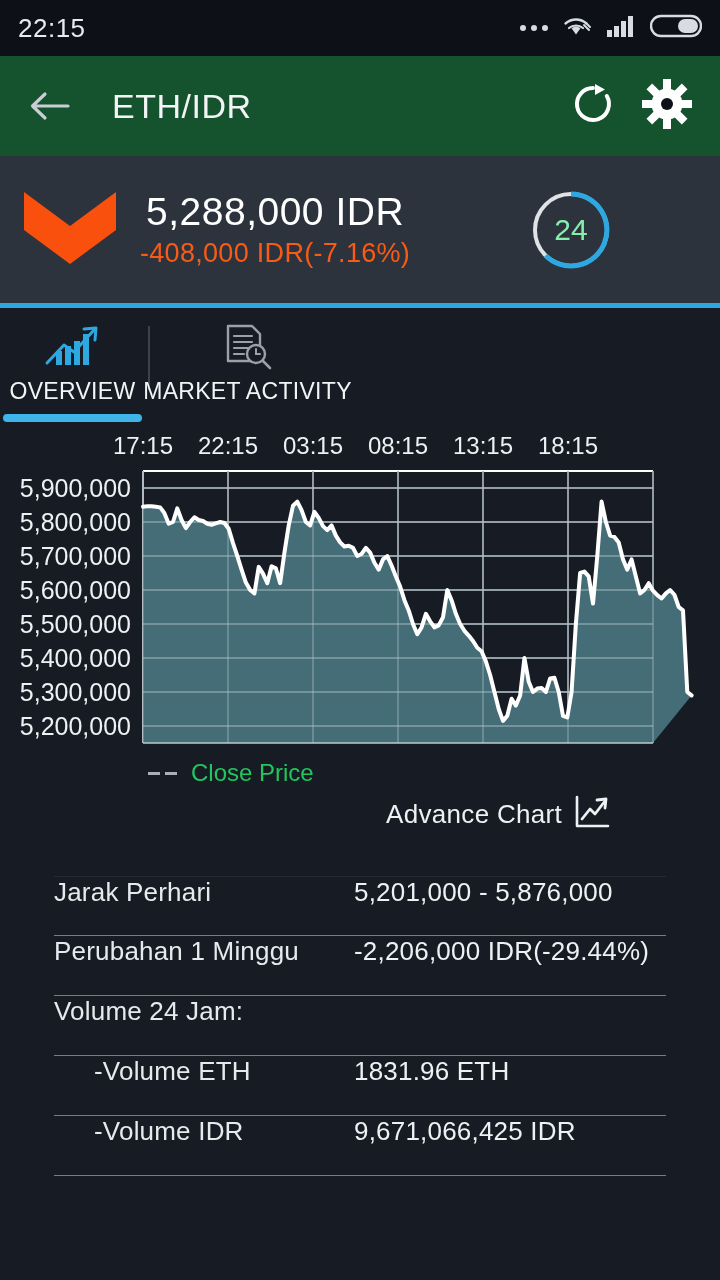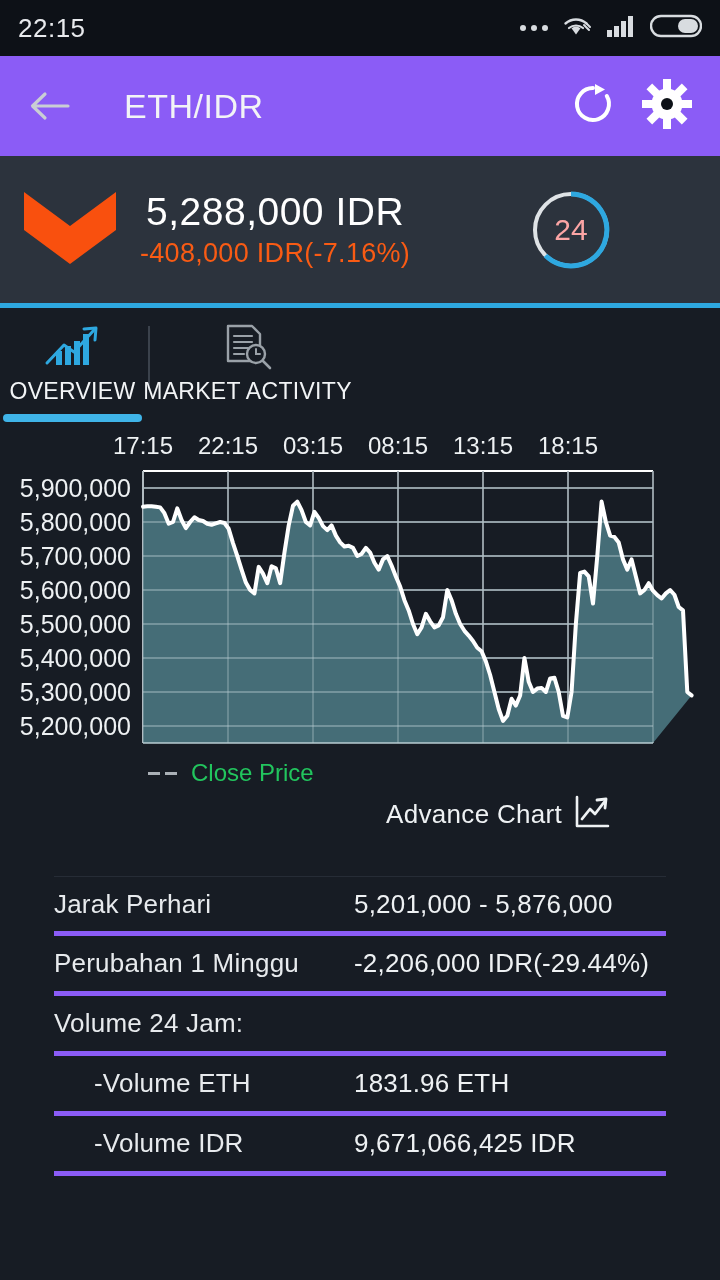--- a/index.html
+++ b/index.html
@@ -22,24 +22,23 @@
   }
   .status-right {
     margin-left: auto; display: flex; align-items: center; gap: 14px;
   }
   .dots { display: flex; gap: 5px; align-items: center; }
   .dots i { width: 6px; height: 6px; border-radius: 50%; background: #d8dce0; display:block; }
 
   
   .appbar {
     height: 100px; width: 720px;
-    background: #8b5cf6;
+    background: #14532d;
     display: flex; align-items: center;
     padding: 0 22px;
-    gap: 12px;
   }
   .back-btn { width: 56px; height: 56px; display:flex; align-items:center; justify-content:center; }
   .appbar-title {
     color: #f2f4f6; font-size: 34px; margin-left: 34px; letter-spacing: .5px;
   }
   .appbar-actions { margin-left: auto; display: flex; align-items: center; gap: 26px; padding-right: 6px; }
 
   
   .price-header {
     height: 147px; width: 720px;
@@ -51,21 +50,21 @@
   .trend-arrow { margin-left: 0; margin-right: 22px; }
   .price-block { display:flex; flex-direction: column; justify-content:center; gap: 4px; text-align: center; }
   .price-main { color: #ffffff; font-size: 39px; letter-spacing: .5px; }
   .price-change { color: #f95b14; font-size: 27px; letter-spacing: .3px; }
   .countdown {
     margin-left: auto; margin-right: 86px;
     position: relative; width: 82px; height: 82px;
     display:flex; align-items:center; justify-content:center;
   }
   .countdown-num {
-    position:absolute; color:#fca5a5; font-size: 30px;
+    position:absolute; color:#86efac; font-size: 30px;
   }
   .divider-blue { width: 720px; height: 5px; background: #2ea8e0; }
 
   
   .tabs {
     width: 632px; height: 118px;
     background: #171c24;
     display: flex; position: relative;
   }
   .tab {
@@ -94,22 +93,22 @@
   .legend-label { color:#22c55e; font-size: 24px; }
   .advance {
     position:absolute; right: 66px; top: 369px;
     display:flex; align-items:center; gap: 12px;
   }
   .advance-label { color:#eef1f3; font-size: 26px; letter-spacing:.3px; }
 
   
   .stats { width: 720px; padding: 0 0 0 0; margin-top: 30px; }
   .stat-row {
-    height: 60px; display:flex; align-items:center;
-    border-bottom: 5px solid #8b5cf6;
+    height: 60px; display:flex; 
+    border-bottom: 1px solid #8b5cf6;
     margin: 0 54px;
   }
   .stat-row.first { border-top: 1px solid #262c36; }
   .stat-label { color:#e7eaed; font-size: 26px; letter-spacing:.2px; width: 300px; }
   .stat-label.indent { padding-left: 40px; }
   .stat-value { color:#eef1f3; font-size: 26px; letter-spacing:.2px; }
   .stat-row.header-row .stat-label { width: auto; }
 </style>
 </head>
 <body>

